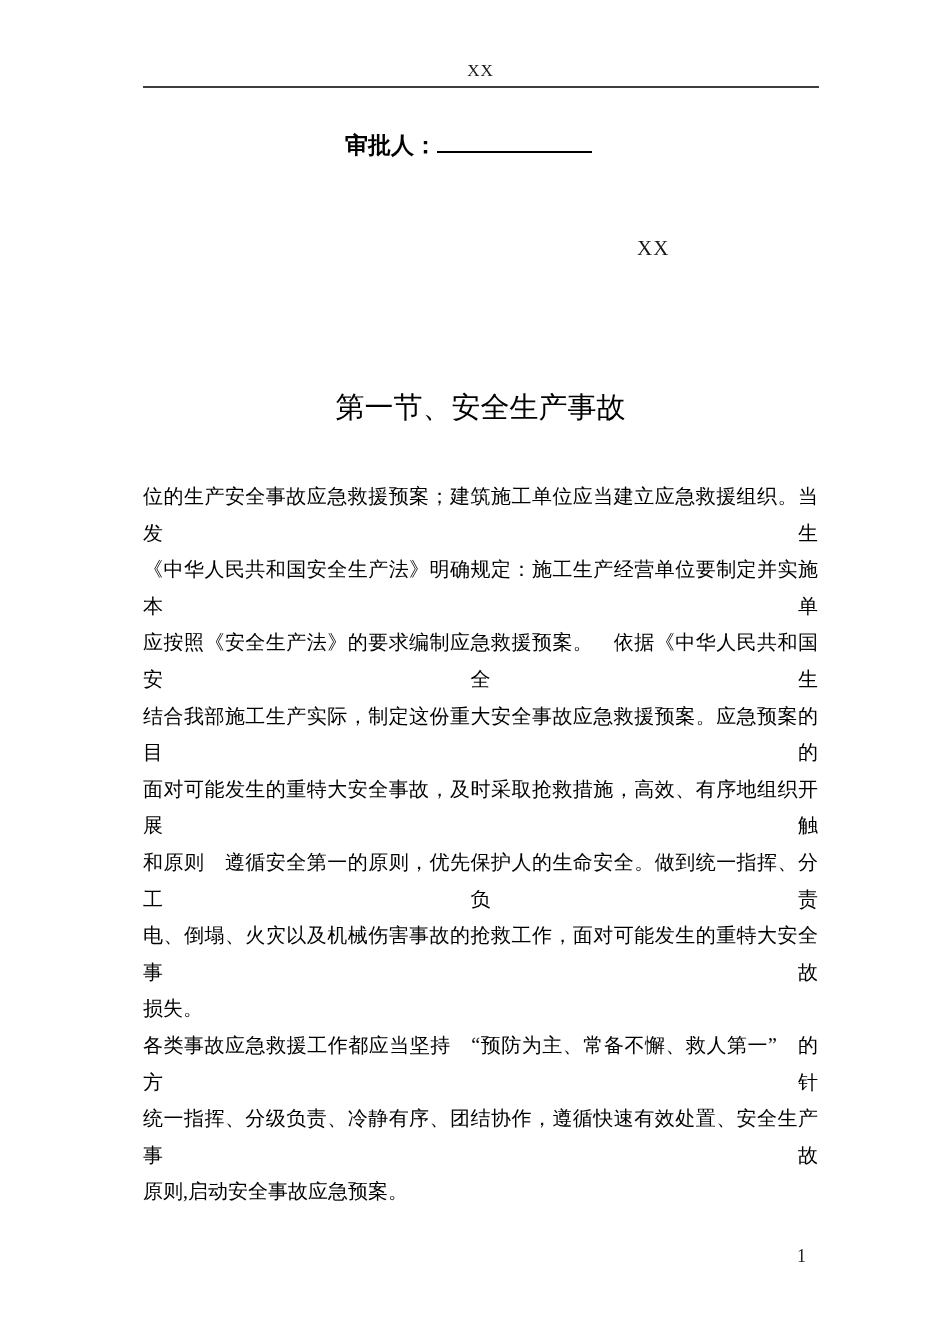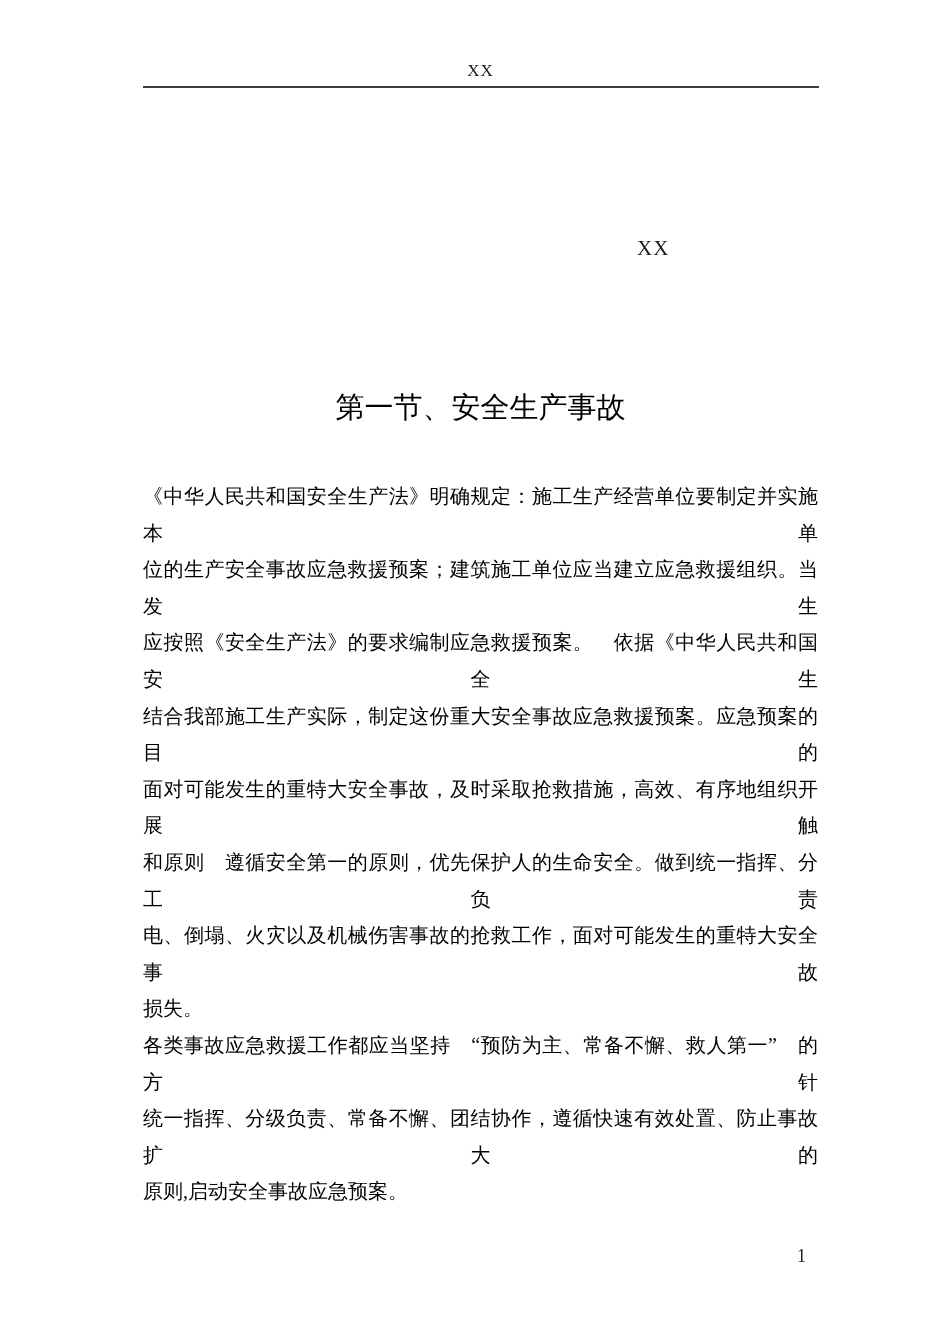--- a/index.html
+++ b/index.html
@@ -104,38 +104,41 @@
   }
 </style>
 </head>
 <body>
 
 <div class="page">
 
   <div class="header-text">XX</div>
   <div class="header-rule"></div>
 
+  <div class="approval">
+    <span>审批人：</span><span class="approval-blank"></span>
+  </div>
 
   <div class="org">XX</div>
 
   <div class="doc-title">第一节、安全生产事故</div>
 
   <div class="body">
       <div class="para">
+        <div class="line">位的生产安全事故应急救援预案；建筑施工单位应当建立应急救援组织。当发生</div>
         <div class="line">《中华人民共和国安全生产法》明确规定：施工生产经营单位要制定并实施本单</div>
-        <div class="line">位的生产安全事故应急救援预案；建筑施工单位应当建立应急救援组织。当发生</div>
         <div class="line">应按照《安全生产法》的要求编制应急救援预案。　依据《中华人民共和国安全生</div>
         <div class="line">结合我部施工生产实际，制定这份重大安全事故应急救援预案。应急预案的目的</div>
         <div class="line">面对可能发生的重特大安全事故，及时采取抢救措施，高效、有序地组织开展触</div>
         <div class="line">和原则　遵循安全第一的原则，优先保护人的生命安全。做到统一指挥、分工负责</div>
         <div class="line">电、倒塌、火灾以及机械伤害事故的抢救工作，面对可能发生的重特大安全事故</div>
         <div class="line last">损失。</div>
       </div>
       <div class="para">
         <div class="line">各类事故应急救援工作都应当坚持　“预防为主、常备不懈、救人第一”　的方针</div>
-        <div class="line">统一指挥、分级负责、常备不懈、团结协作，遵循快速有效处置、防止事故扩大的</div>
+        <div class="line">统一指挥、分级负责、冷静有序、团结协作，遵循快速有效处置、安全生产事故</div>
         <div class="line last">原则,启动安全事故应急预案。</div>
       </div>
     </div>
 
   <div class="page-number">1</div>
 
 </div>
 
 </body></html>

